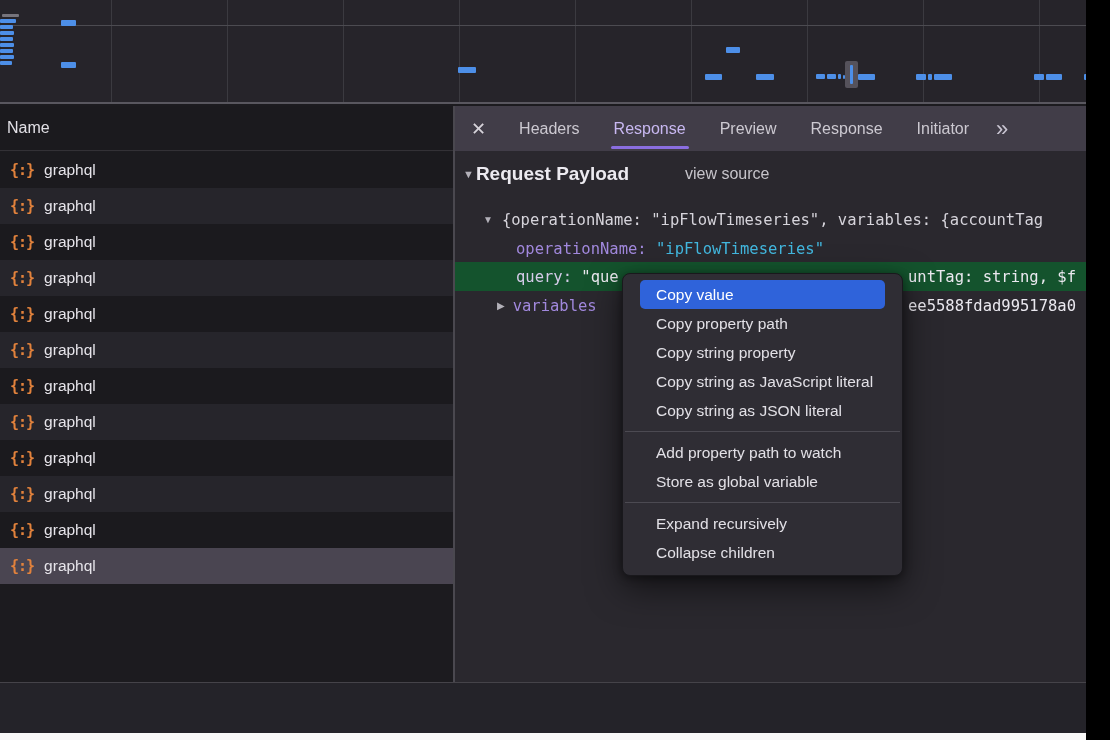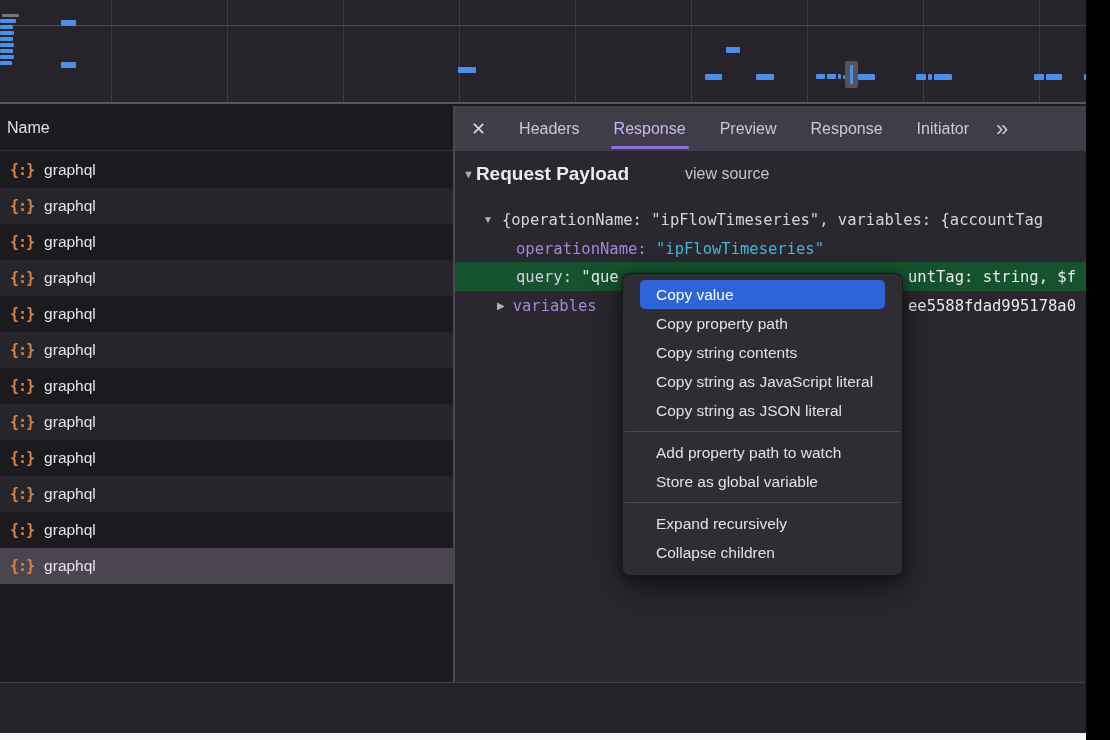--- a/index.html
+++ b/index.html
@@ -213,21 +213,21 @@
   </div>
 
   <div class="vdivider"></div>
   <div class="hdivider"></div>
   <div class="footer-strip"></div>
   <div class="white-strip"></div>
 
   <div class="menu" id="menu">
       <div class="menu-item hl" style="background: rgb(47, 99, 218);">Copy value</div>
       <div class="menu-item">Copy property path</div>
-      <div class="menu-item">Copy string contents</div>
+      <div class="menu-item">Copy string property</div>
       <div class="menu-item">Copy string as JavaScript literal</div>
       <div class="menu-item">Copy string as JSON literal</div>
       <div class="menu-sep"></div>
       <div class="menu-item">Add property path to watch</div>
       <div class="menu-item">Store as global variable</div>
       <div class="menu-sep"></div>
       <div class="menu-item">Expand recursively</div>
       <div class="menu-item">Collapse children</div>
     </div>
 

